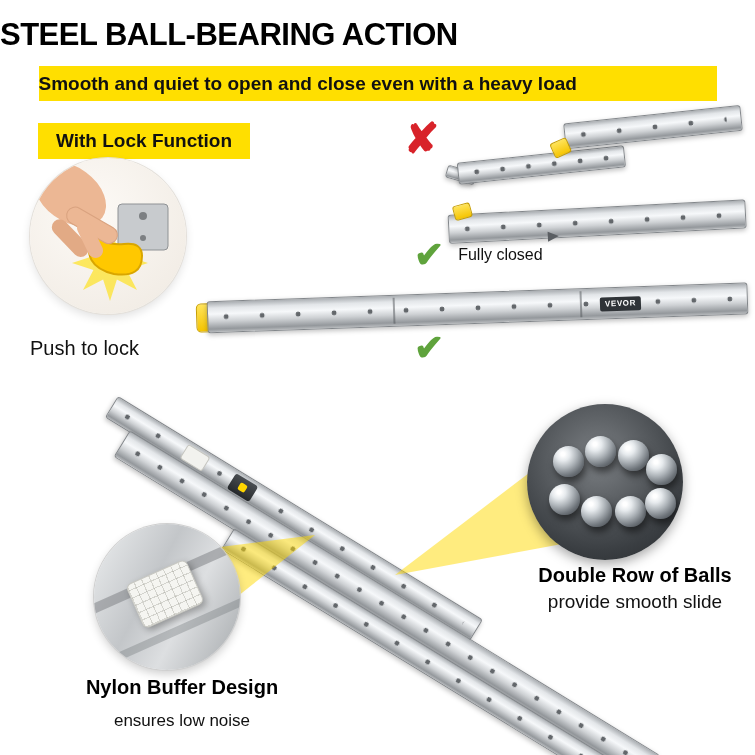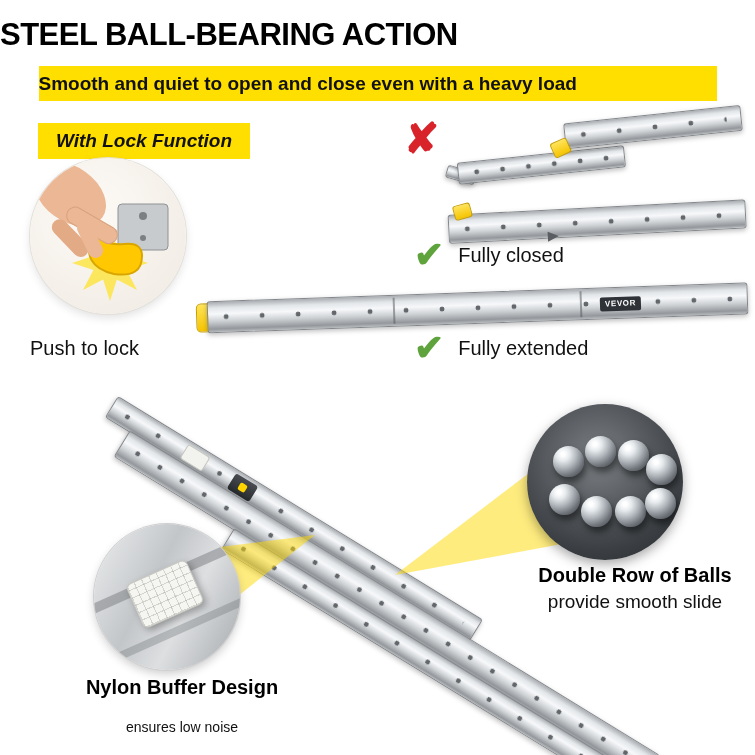--- a/index.html
+++ b/index.html
@@ -5,29 +5,29 @@
   * { margin:0; padding:0; box-sizing:border-box; }
   body { font-family:"Liberation Sans", sans-serif; background:#fff; }
   .page { position:relative; width:755px; height:755px; background:#fff; overflow:hidden; }
 
   .title { position:absolute; top:17px; left:0; width:100%; 
            font-size:31px; font-weight:900; letter-spacing:-0.5px; color:#000; }
   .banner { position:absolute; top:66px; left:50%; transform:translateX(-50%);
             width:678px; height:35px; line-height:35px; background:#FFDF00;
             font-size:19px; font-weight:700; color:#111; }
   .lock-badge { position:absolute; top:123px; left:38px; background:#FFDF00;
-                padding:7px 18px; font-size:19px; font-weight:600; color:#111;font-style:italic; }
+                padding:7px 18px; font-size:19px; font-weight:600; color:#111; }
 
   .cross { position:absolute; left:404px; top:118px; font-size:42px; font-weight:700;
            color:#D8232A; line-height:1; }
   .check { font-size:36px; font-weight:700; color:#5FA33C; line-height:1; }
   .state-row { position:absolute; display:flex; align-items:center; gap:14px; }
   .row-closed { left:414px; top:237px; }
   .row-extended { left:414px; top:330px; }
-  .state-label { font-size:20px; color:#111; }
+  .state-label { font-size:16px; color:#111; }
 
   .slide { position:absolute; }
   .rail { position:absolute;
           background:linear-gradient(180deg,#a9adb1 0%,#e3e6e9 20%,#f6f8fa 40%,#ced1d4 64%,#94989c 90%,#b6b9bc 100%);
           border:1px solid #83878b; border-radius:3px; box-shadow:0 2px 5px rgba(0,0,0,0.25); }
   .holes { position:absolute; left:14px; right:14px; top:50%; height:8px; margin-top:-4px;
            background-image:radial-gradient(circle 2.4px at 4px 4px, #63676b 0 2.2px, transparent 2.7px);
            background-size:36px 8px; background-repeat:repeat-x; }
   .holes.dense { background-size:26px 8px; }
   .seam { position:absolute; top:2px; bottom:2px; width:2px; background:rgba(80,84,88,0.5); }
@@ -98,21 +98,21 @@
   .buffer-circle .metal-line2 { position:absolute; left:-12px; top:106px; width:175px; height:8px;
                    background:rgba(110,114,118,0.35); transform:rotate(-24deg); }
   .buffer-piece { position:absolute; left:38px; top:46px; width:66px; height:48px;
                   background-color:#f5f5f1; border:1px solid #c8c8c2; border-radius:6px;
                   transform:rotate(-24deg); box-shadow:2px 4px 7px rgba(0,0,0,0.3);
                   background-image:repeating-linear-gradient(0deg, rgba(150,150,140,0.35) 0 1px, transparent 1px 8px),
                                    repeating-linear-gradient(90deg, rgba(150,150,140,0.35) 0 1px, transparent 1px 8px); }
 
   .caption-buffer { position:absolute; left:62px; top:676px; width:240px; text-align:center; z-index:4; }
   .caption-buffer .t1 { font-size:20px; font-weight:700; color:#000; }
-  .caption-buffer .t2 { font-size:14px; color:#111; margin-top:20px; }
+  .caption-buffer .t2 { font-size:17px; color:#111; margin-top:12px; }
 </style>
 </head>
 <body>
 
 <div class="page">
 
   <h1 class="title">STEEL BALL-BEARING ACTION</h1>
   <div class="banner">Smooth and quiet to open and close even with a heavy load</div>
   <div class="lock-badge">With Lock Function</div>
 
@@ -144,21 +144,20 @@
     <div class="endcap-left yellow-part"></div>
     <div class="rail rail-main">
       <div class="holes"></div>
       <div class="seam" style="left:185px;"></div>
       <div class="seam" style="left:372px;"></div>
       <div class="brand-badge">VEVOR</div>
     </div>
   </div>
   <div class="state-row row-extended">
     <span class="check">✔</span>
-    <span class="state-label">Fully extended</span>
   </div>
 
   <div class="big-slide">
     <div class="rail rail-a">
       <div class="holes"></div>
       <div class="buffer-mini"></div>
       <div class="latch"></div>
     </div>
     <div class="rail rail-b">
       <div class="holes dense"></div>

